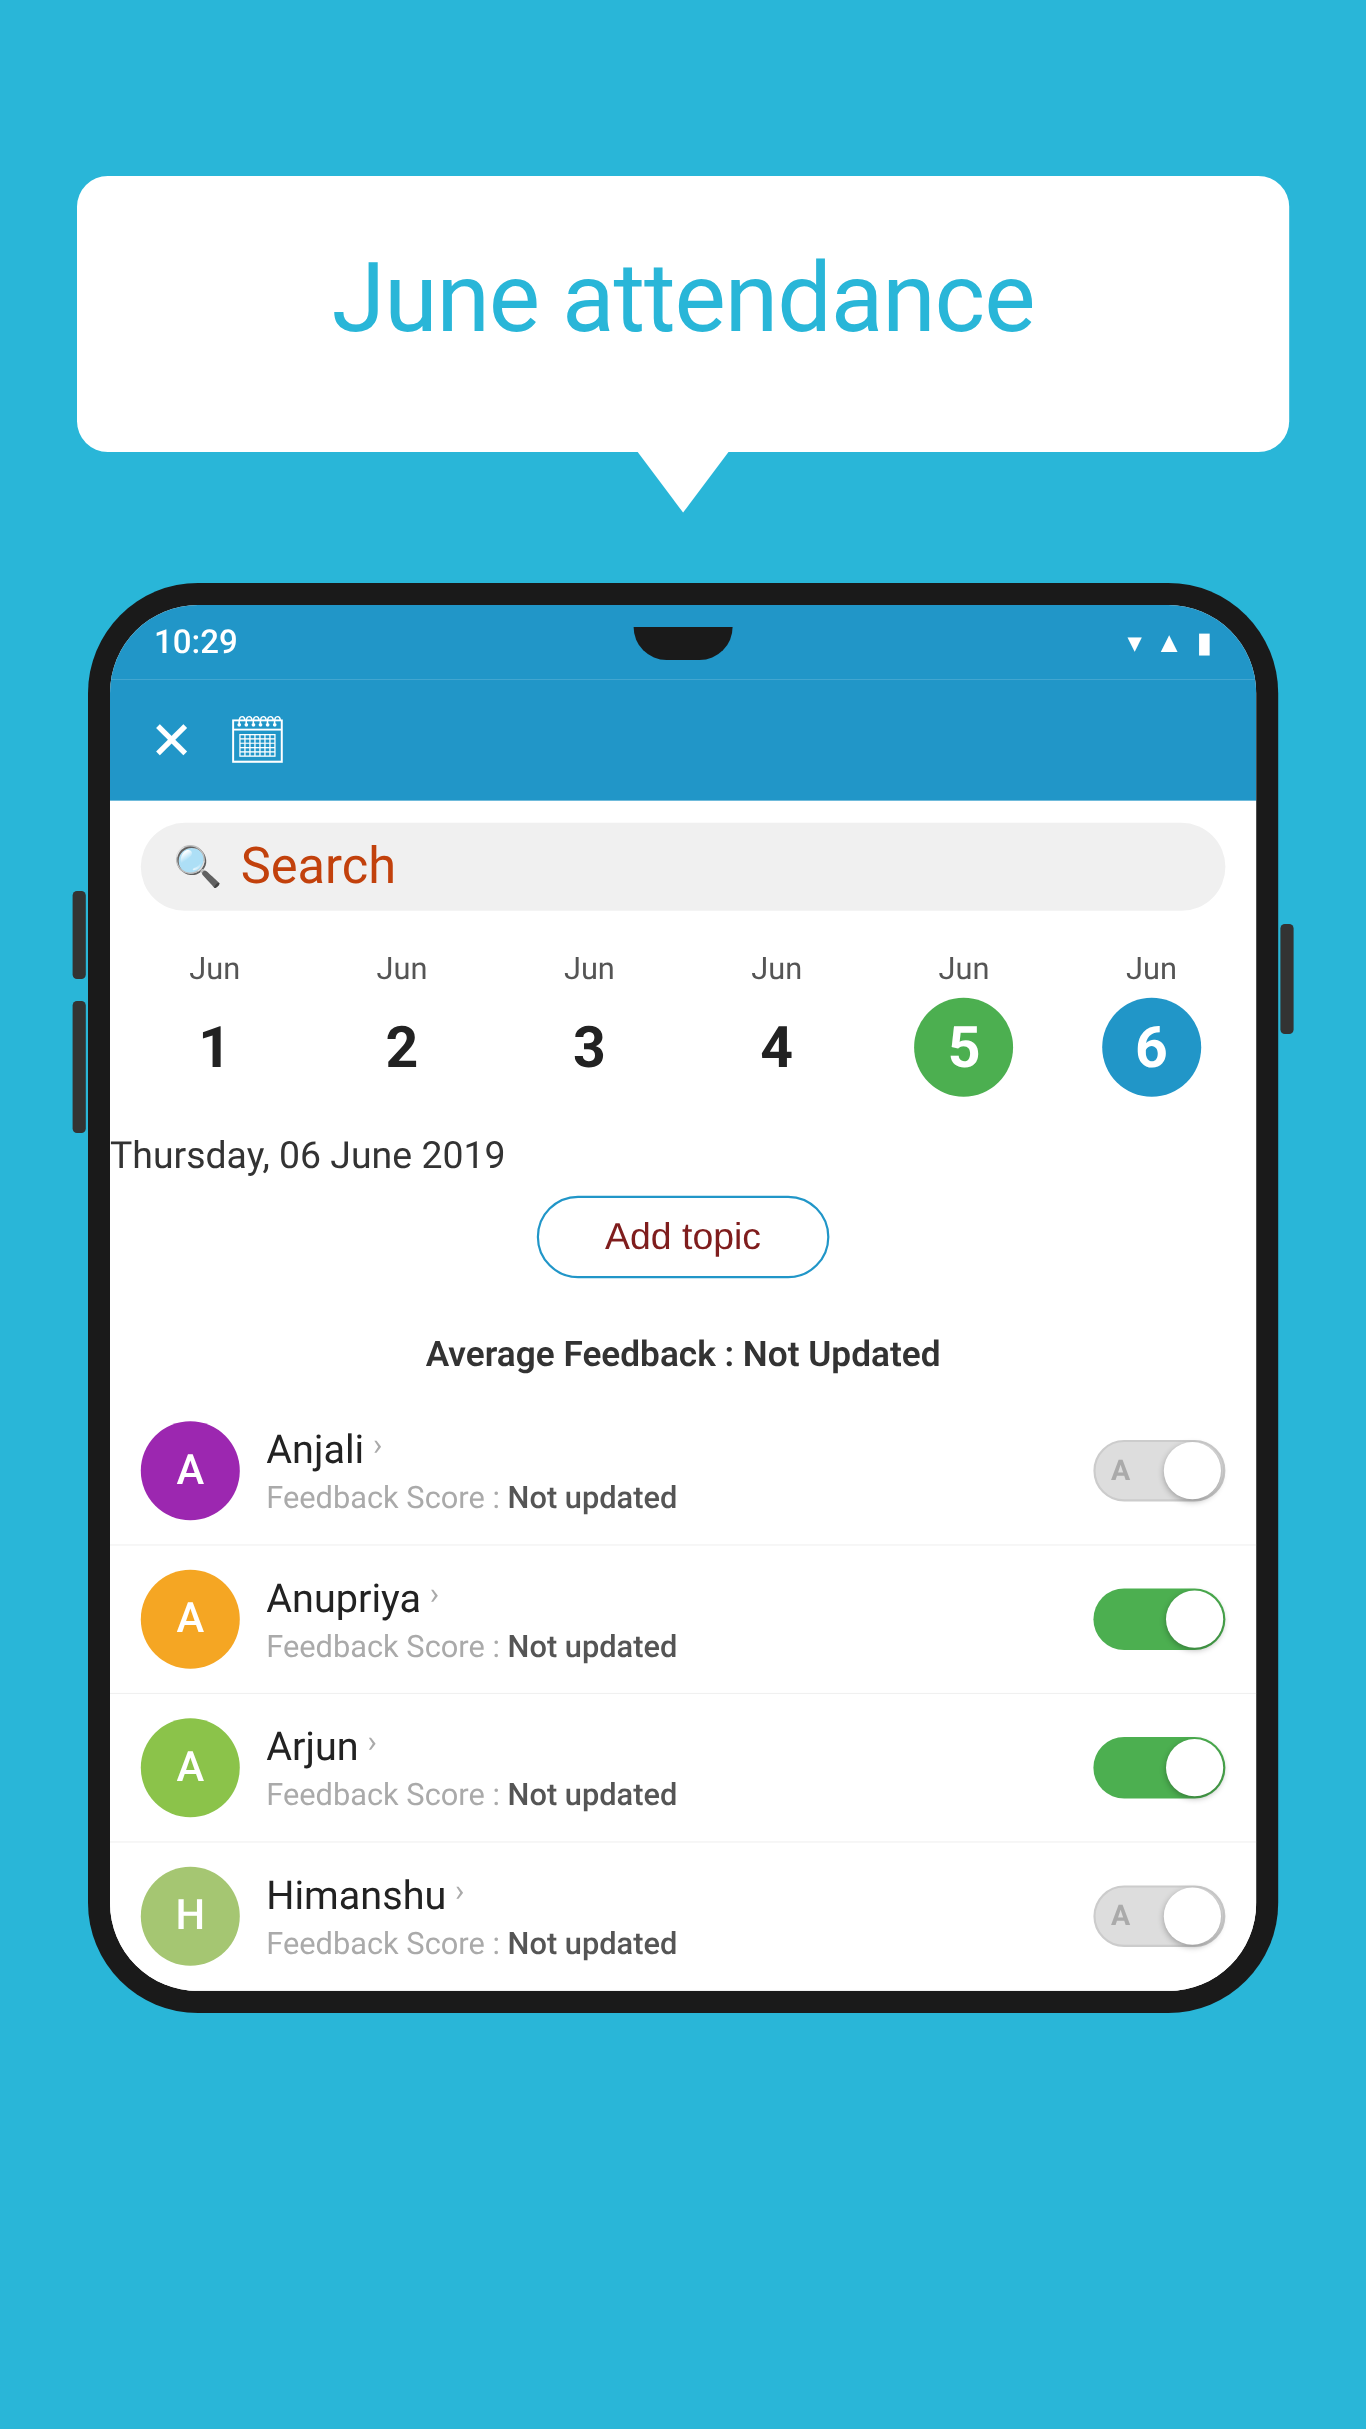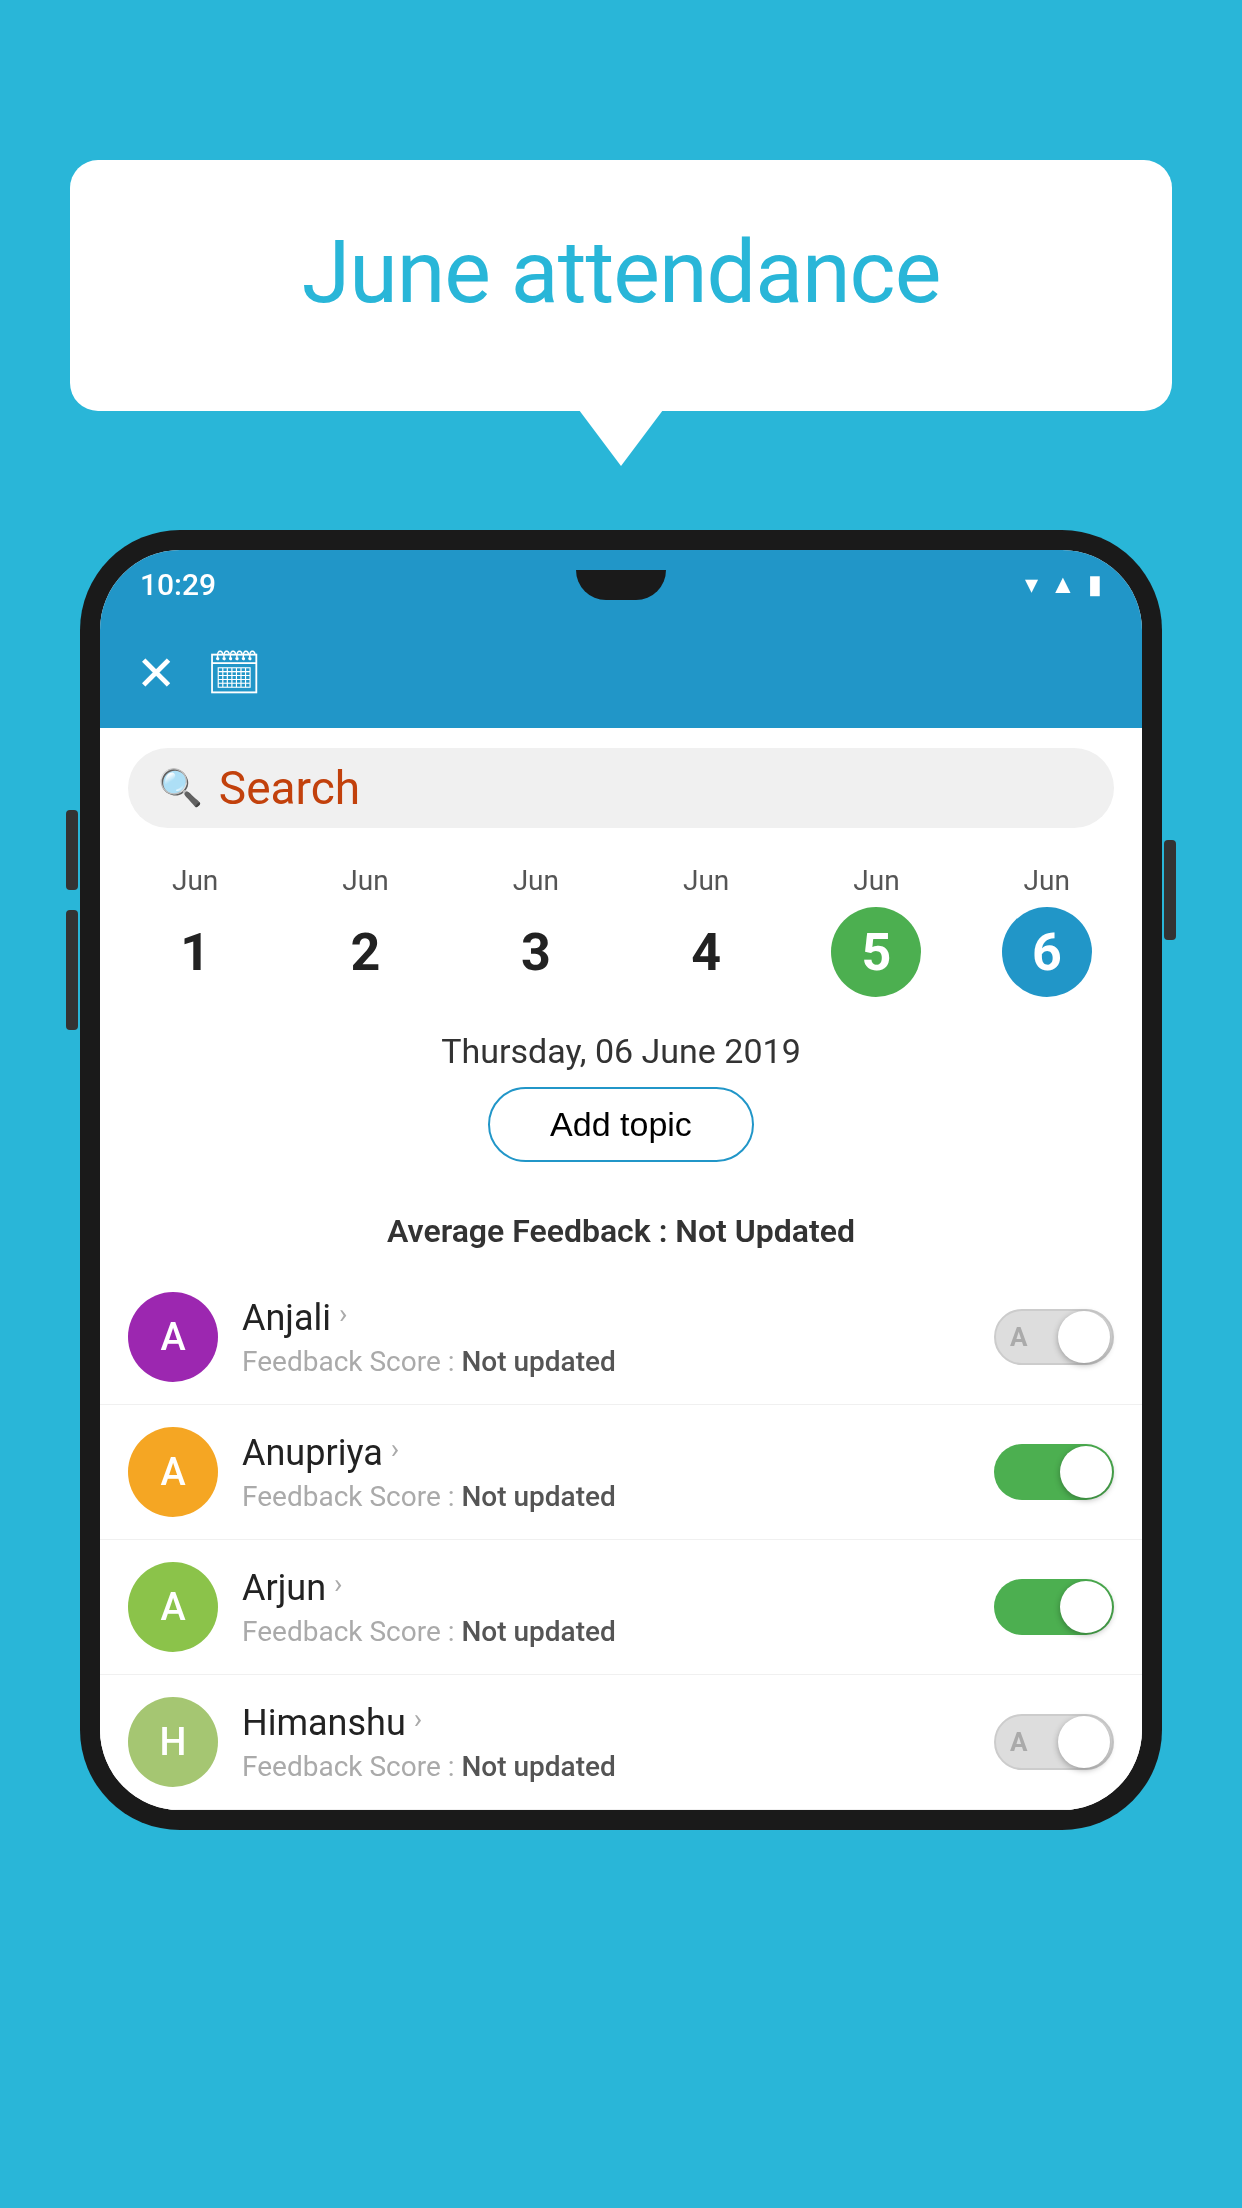--- a/index.html
+++ b/index.html
@@ -192,36 +192,36 @@
       font-weight: 700;
     }
     .cal-date.selected {
       background: #2196c8;
       color: white;
       font-weight: 700;
     }
 
     
     .date-label {
-      text-align: center;
+      text-align: left;
       font-size: 34px;
       color: #333;
       padding: 24px 0 16px;
       background: white;
     }
 
     
     .add-topic-btn {
       display: block;
       margin: 0 auto 24px;
       border: 2px solid #2196c8;
       border-radius: 40px;
       padding: 16px 60px;
       background: white;
-      color: #000000;
+      color: #7f1d1d;
       font-size: 34px;
       cursor: pointer;
       width: fit-content;
     }
 
     
     .avg-feedback {
       text-align: center;
       font-size: 32px;
       color: #888;

